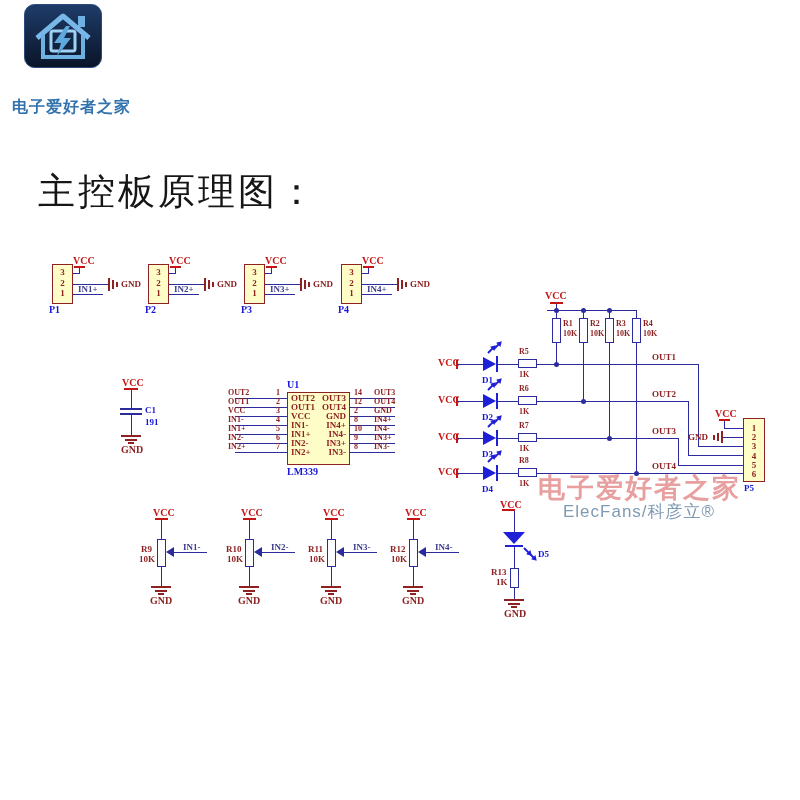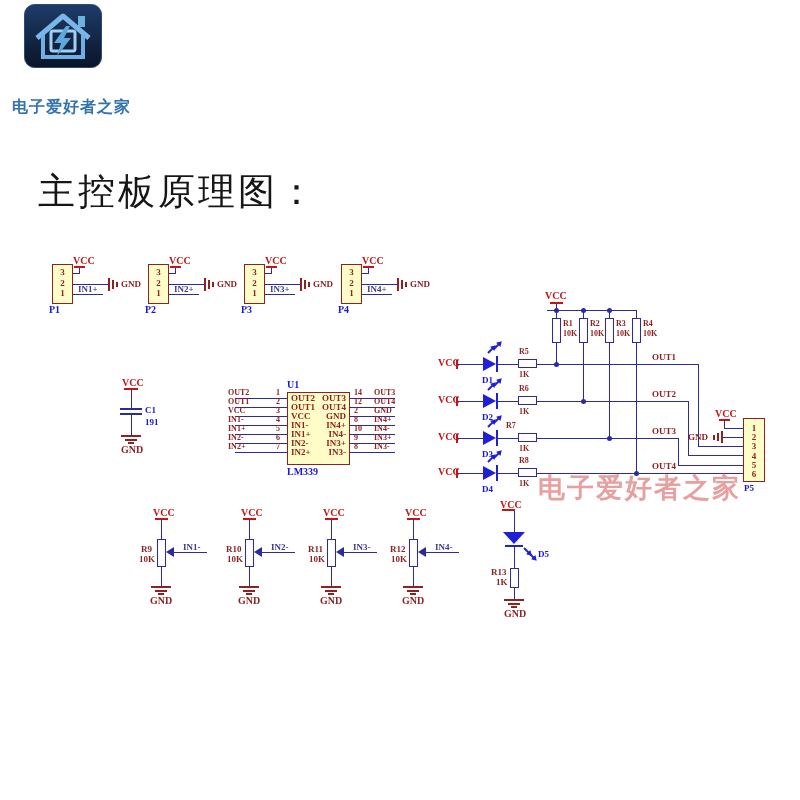--- a/index.html
+++ b/index.html
@@ -294,21 +294,21 @@
     <span class="t f10 red" style="left:0;top:87px;">VCC</span>
     <i class="bar" style="left:18px;top:89px;width:2px;height:9px;"></i>
     <i class="w wh" style="left:20px;top:93px;width:25px;"></i>
     <i class="trir" style="left:45px;top:86px;"></i>
     <i class="cath" style="left:58px;top:85px;width:2px;height:16px;"></i>
     <i class="ray up" style="left:50px;top:81px;"></i>
     <i class="ray up" style="left:56px;top:77px;"></i>
     <span class="t f9 blu" style="left:44px;top:105px;">D3</span>
     <i class="w wh" style="left:60px;top:93px;width:20px;"></i>
     <div class="res" style="left:80px;top:88px;width:17px;height:7px;"></div>
-    <span class="t f8 mar" style="left:68px;top:77px;">R7</span>
+    <span class="t f8 mar" style="left:81px;top:77px;">R7</span>
     <span class="t f8 mar" style="left:81px;top:100px;">1K</span>
     <i class="w wh" style="left:99px;top:93px;width:141px;"></i>
     <span class="t f9 mar" style="left:214px;top:82px;">OUT3</span>
 
     <span class="t f10 red" style="left:0;top:122px;">VCC</span>
     <i class="bar" style="left:18px;top:124px;width:2px;height:9px;"></i>
     <i class="w wh" style="left:20px;top:128px;width:25px;"></i>
     <i class="trir" style="left:45px;top:121px;"></i>
     <i class="cath" style="left:58px;top:120px;width:2px;height:16px;"></i>
     <i class="ray up" style="left:50px;top:116px;"></i>
@@ -431,14 +431,15 @@
     <span class="t f9 mar" style="left:1px;top:70px;">R13</span>
     <span class="t f9 mar" style="left:6px;top:80px;">1K</span>
     <i class="w wv" style="left:24px;top:90px;height:11px;"></i>
     <i class="gb" style="left:14px;top:101px;width:20px;height:2px;"></i>
     <i class="gb" style="left:18px;top:104.5px;width:12px;height:2px;"></i>
     <i class="gb" style="left:21px;top:108px;width:6px;height:2px;"></i>
     <span class="t f10 mar" style="left:14px;top:111px;">GND</span>
   </div>
 
   <div id="wm1" style="left:538px;top:470px;">电子爱好者之家</div>
+  <div id="wm2" style="left:563px;top:500px;">ElecFans/科彦立®</div>
 
 </div>
 
 </body></html>

